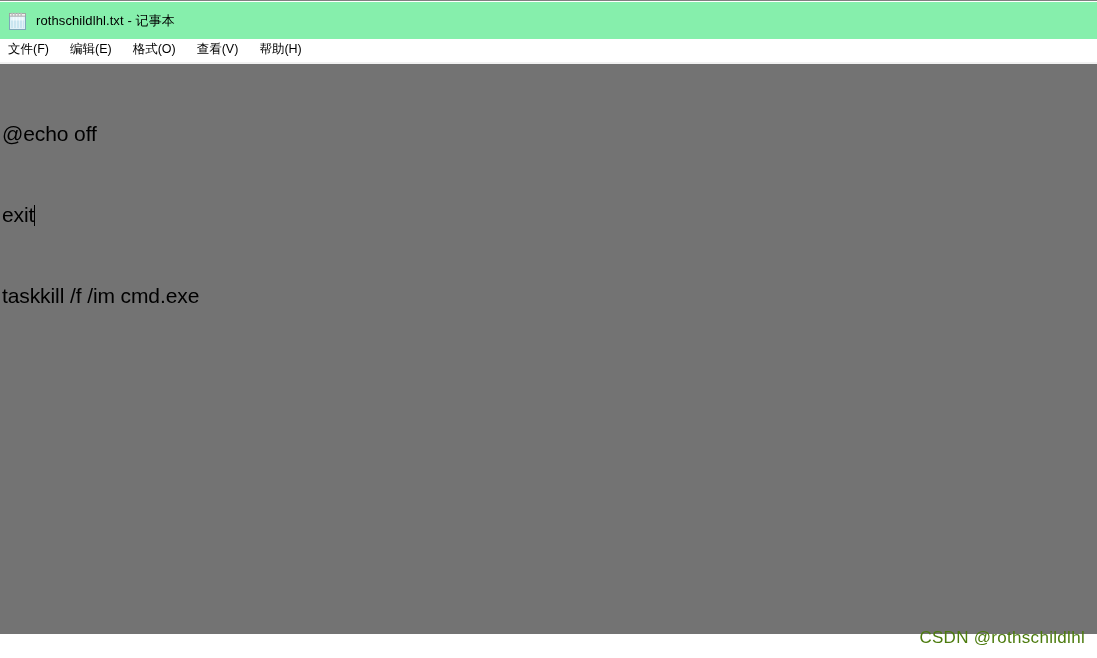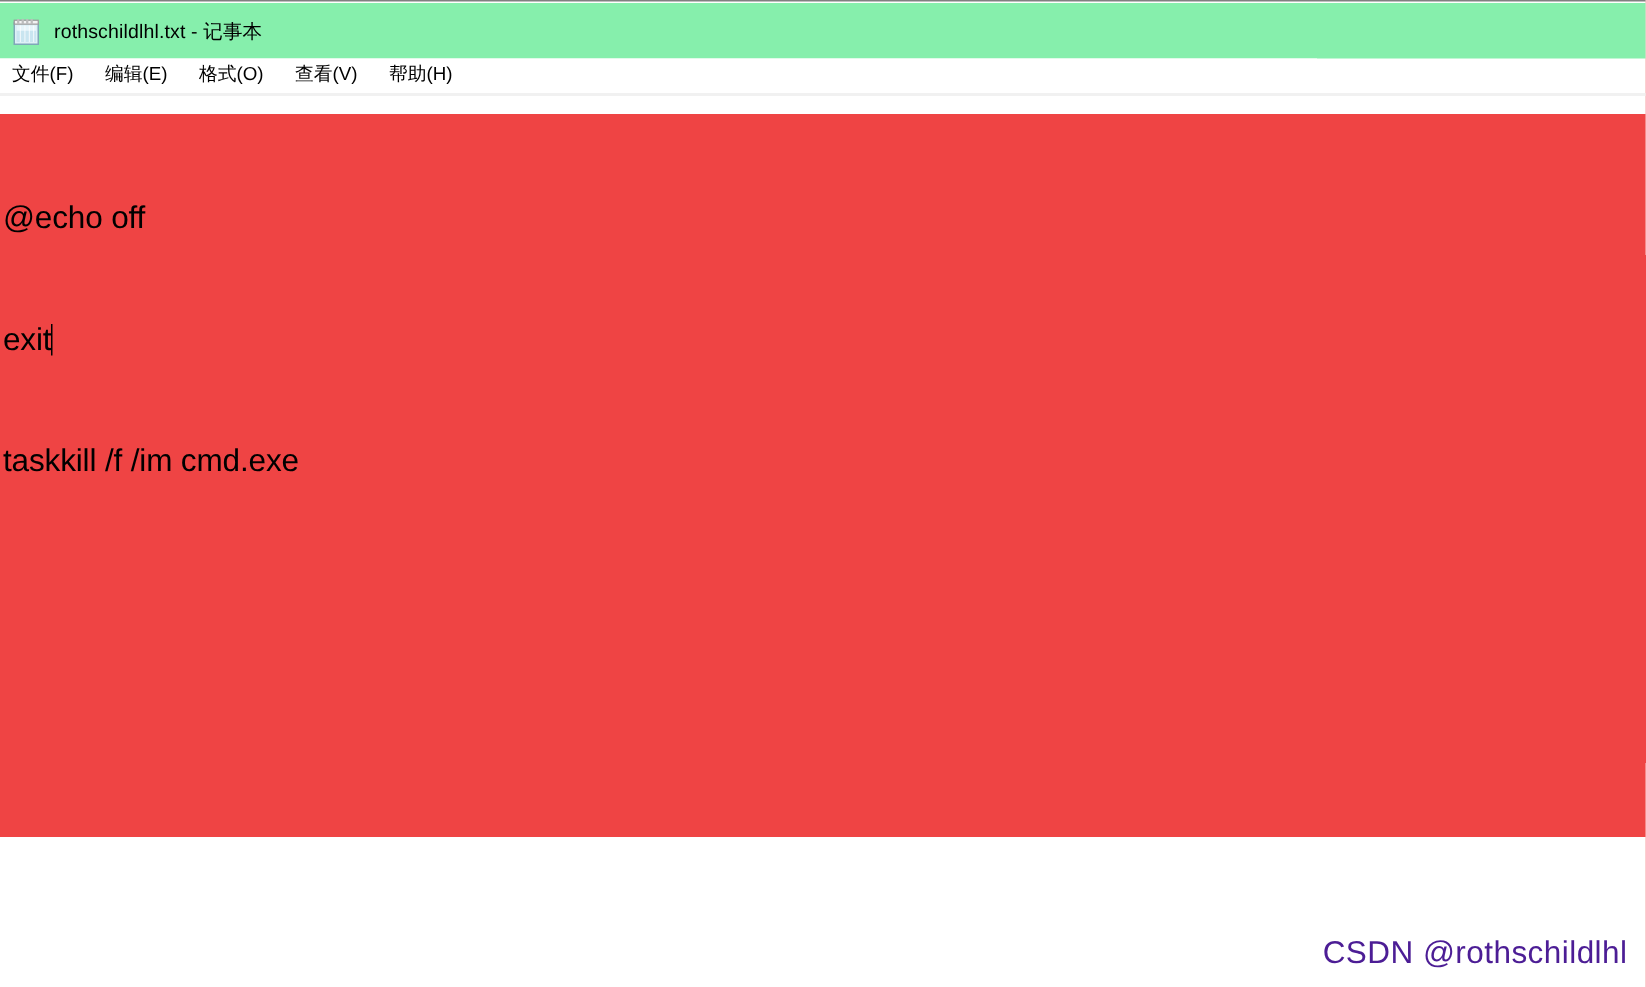--- a/index.html
+++ b/index.html
@@ -90,24 +90,24 @@
     top: 61px;
     width: 1097px;
     height: 2px;
     background: #f1f1f1;
   }
 
   
   #text-area {
     position: absolute;
     left: 0;
-    top: 75px;
+    top: 63px;
     width: 1097px;
-    height: 482px;
-    background: #ef4444;
+    height: 570px;
+    background: #737373;
     overflow: hidden;
   }
 
   #text-content {
     position: absolute;
     left: 2px;
     top: 2px;
     font-family: "Liberation Sans", "DejaVu Sans", sans-serif;
     font-size: 21px;
     line-height: 27px;
@@ -130,22 +130,22 @@
     vertical-align: -4px;
     margin-left: 0px;
   }
 
   
   #watermark {
     position: absolute;
     right: 12px;
     bottom: 10px;
     font-family: "Liberation Sans", "DejaVu Sans", sans-serif;
-    font-size: 21px;
-    color: #4c1d95;
+    font-size: 17px;
+    color: #4d7c0f;
     white-space: nowrap;
     letter-spacing: 0.3px;
     user-select: none;
   }
 </style>
 </head>
 <body>
 
 <div id="notepad-window">
 

